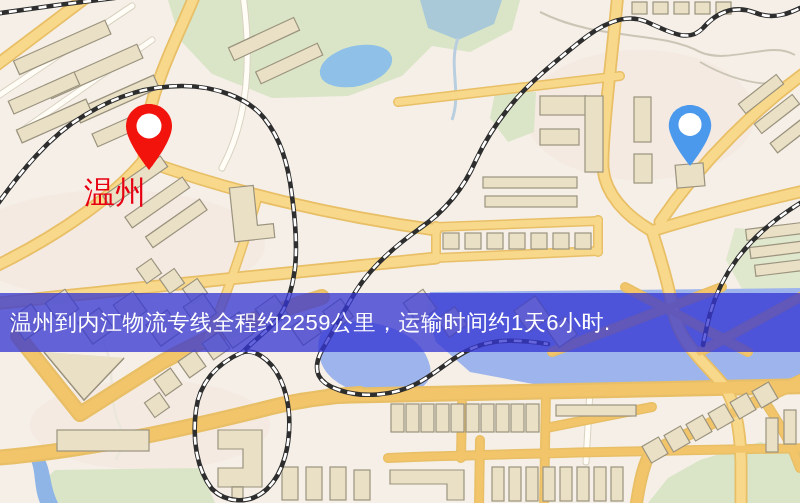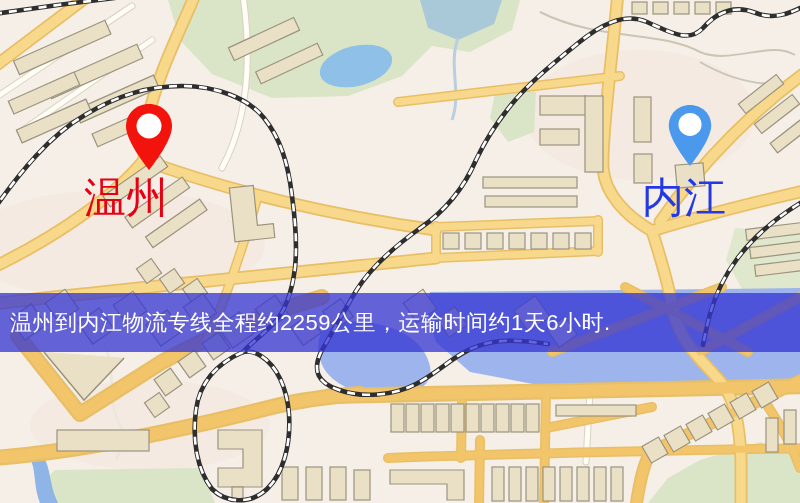--- a/index.html
+++ b/index.html
@@ -33,21 +33,21 @@
     position:absolute;left:0;top:293px;width:800px;height:59px;
     background:rgba(52,54,210,0.76);display:flex;align-items:center;z-index:3;
   }
   .banner p{margin:0;padding-left:10px;font-size:22px;color:#ffffff;letter-spacing:.5px;white-space:nowrap;}
 
   
   .pin{position:absolute;z-index:4;}
   .pin svg{display:block;}
   .place-label{
     position:absolute;z-index:4;font-family:"Liberation Serif","DejaVu Serif",serif;
-    font-size:42px;line-height:1;white-space:nowrap;
+    font-size:31px;line-height:1;white-space:nowrap;
   }
   .origin-label{left:84px;top:177px;color:#e60012;}
   .dest-label{left:642px;top:177px;color:#2438e6;}
 </style>
 </head>
 <body>
 
 <div class="stage">
 
   <svg class="map" width="800" height="503" viewBox="0 0 800 503">
@@ -330,15 +330,14 @@
   </div>
 
   <div class="pin" style="left:666px;top:103px;">
     <svg width="48" height="65" viewBox="0 0 52 70">
       <path d="M26 2 C13 2 3 11.5 3 24.5 C3 40 26 68 26 68 C26 68 49 40 49 24.5 C49 11.5 39 2 26 2 Z" fill="#4b99ec"></path>
       <circle cx="26" cy="23" r="12.5" fill="#ffffff"></circle>
     </svg>
   </div>
 
   <div class="place-label origin-label">温州</div>
-  <div class="place-label dest-label">内江</div>
 
 </div>
 
 </body></html>

